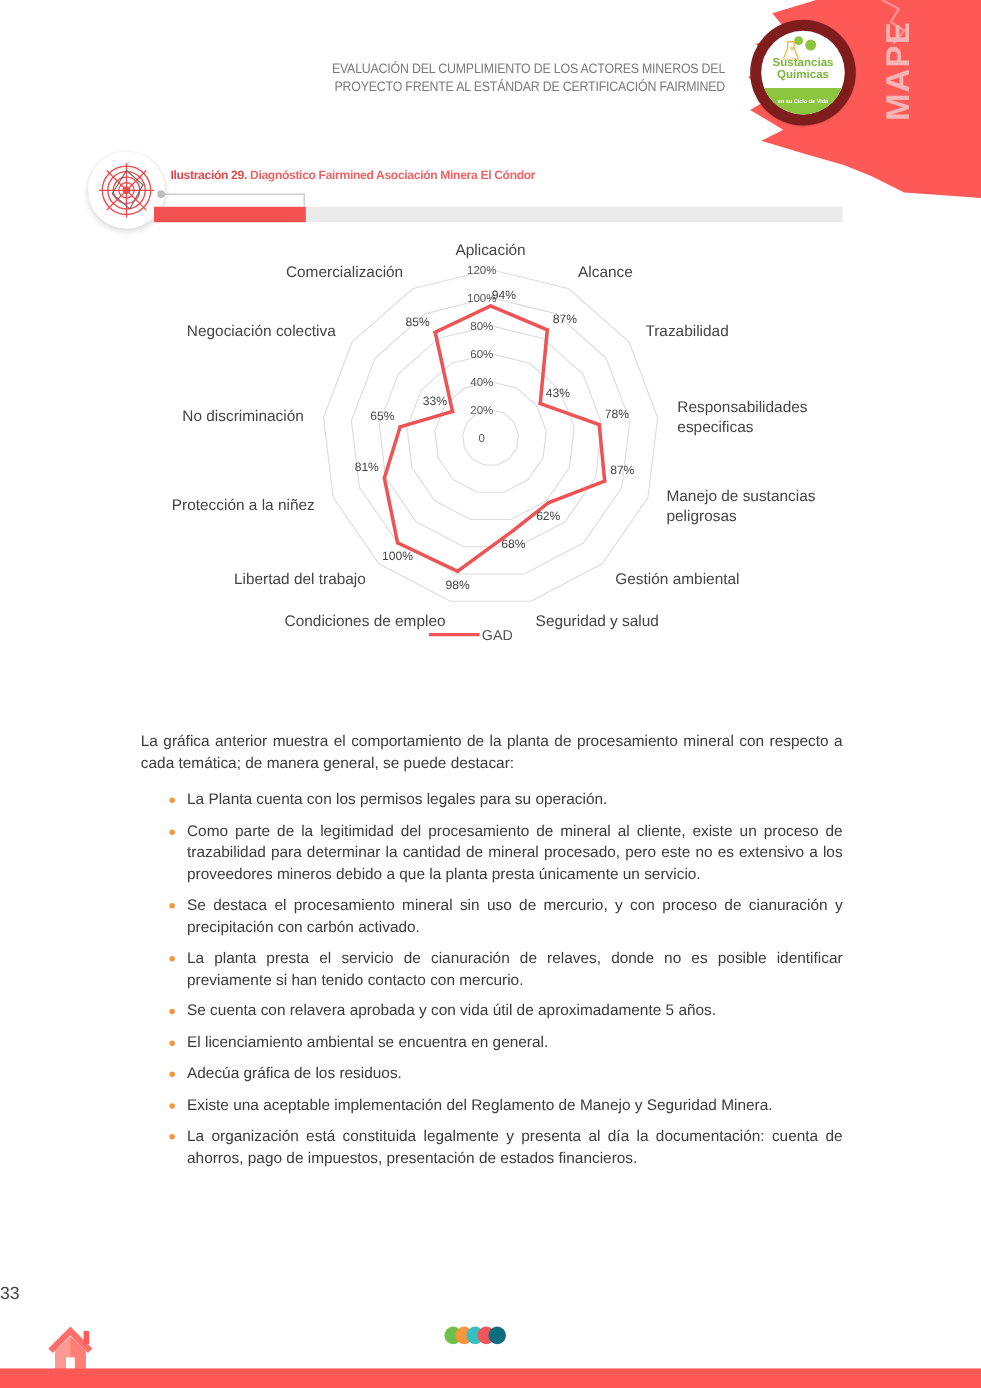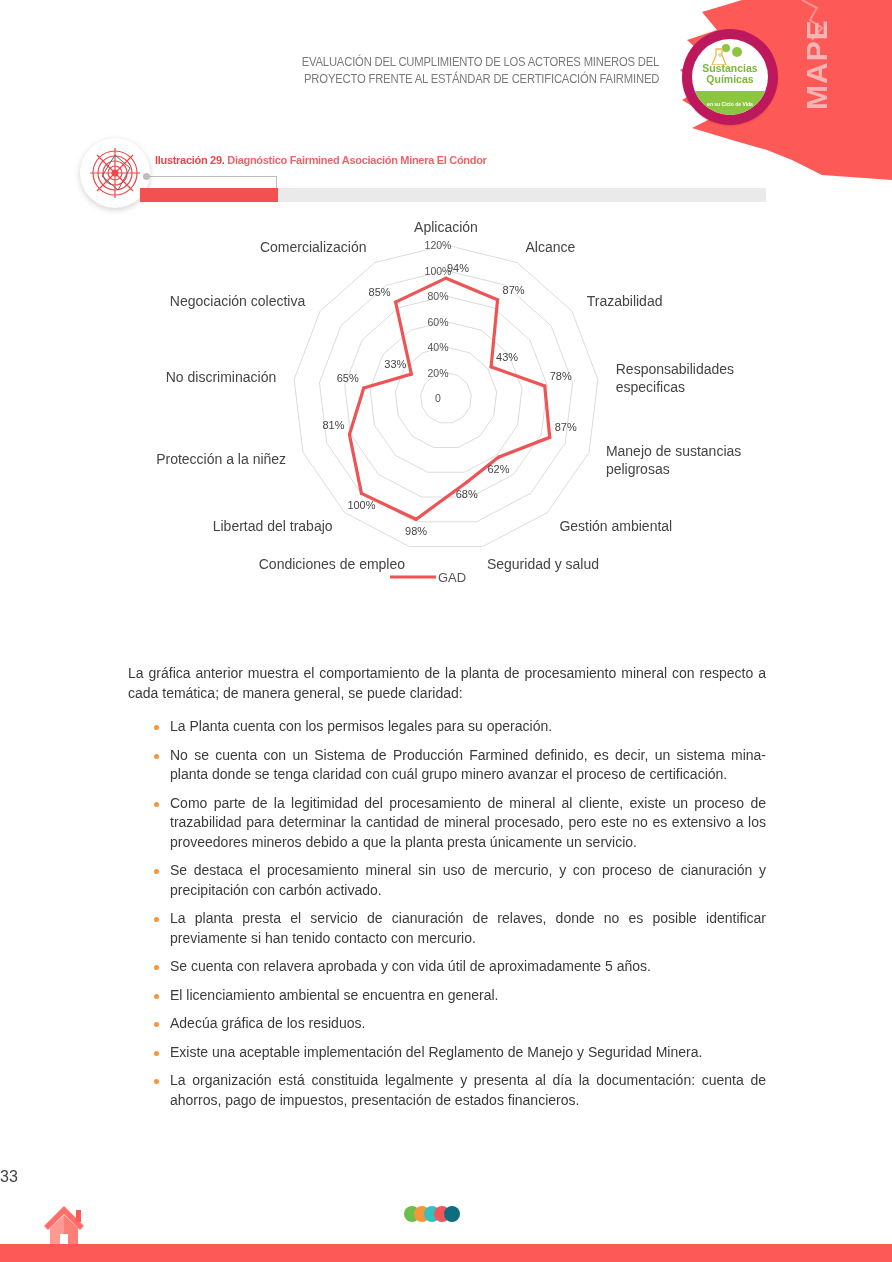--- a/index.html
+++ b/index.html
@@ -7,22 +7,22 @@
     width: 892px; height: 1262px; position: relative; overflow: hidden;
     background: #ffffff; font-family: "Liberation Sans", sans-serif; color: #3a3a3a;
   }
   .header-title {
     position: absolute; right: 233px; top: 54px; text-align: right;
     font-family: "Liberation Sans", sans-serif; font-size: 12.5px; line-height: 17px;
     color: #7a7a7a; letter-spacing: -0.2px; transform: scaleX(0.9); transform-origin: right center;
   }
   .splash { position: absolute; right: 0; top: 0; width: 220px; height: 180px; }
   .badge {
-    position: absolute; left: 682px; top: 29px; width: 96px; height: 96px; border-radius: 50%;
-    background: #be185d; box-shadow: 0 1px 2px rgba(0,0,0,.15);
+    position: absolute; left: 682px; top: 18px; width: 96px; height: 96px; border-radius: 50%;
+    background: #7f1d1d; box-shadow: 0 1px 2px rgba(0,0,0,.15);
   }
   .badge-inner {
     position: absolute; left: 10px; top: 10px; width: 76px; height: 76px; border-radius: 50%;
     background: #ffffff; overflow: hidden;
   }
   .badge-green { position: absolute; left: 0; right: 0; bottom: 0; height: 24px; background: #8cc63f; }
   .badge-t1 { position: absolute; left: 6px; top: 24px; width: 64px; text-align: center; font-size: 10.5px; color: #7cb63a; font-weight: bold; line-height: 11px; }
   .badge-t2 { position: absolute; left: 0; width: 76px; bottom: 8px; text-align: center; font-size: 5px; color: #fff; font-weight: bold; }
   .mape {
     position: absolute; left: 800px; top: 40px; width: 40px; height: 70px;
@@ -173,24 +173,23 @@
       <text x="395.3729538425244" y="158.09867578128663" font-size="11" fill="#444" text-anchor="middle">33%</text>
       <text x="379.6356262297566" y="86.03870321983337" font-size="11" fill="#444" text-anchor="middle">85%</text>
     </g>
   <g id="legend">
     <line x1="390" y1="367" x2="436" y2="367" stroke="#ee5355" stroke-width="3"></line>
     <text x="438" y="372" font-size="13" fill="#555">GAD</text>
   </g>
 </svg>
 
 <div class="content">
-  <p>La gráfica anterior muestra el comportamiento de la planta de procesamiento mineral con respecto a cada temática; de manera general, se puede claridad:</p>
+  <p>La gráfica anterior muestra el comportamiento de la planta de procesamiento mineral con respecto a cada temática; de manera general, se puede destacar:</p>
   <ul id="bullets">
       <li><span class="bullet"></span><span>La Planta cuenta con los permisos legales para su operación.</span></li>
-      <li><span class="bullet"></span><span>No se cuenta con un Sistema de Producción Farmined definido, es decir, un sistema mina-planta donde se tenga claridad con cuál grupo minero avanzar el proceso de certificación.</span></li>
       <li><span class="bullet"></span><span>Como parte de la legitimidad del procesamiento de mineral al cliente, existe un proceso de trazabilidad para determinar la cantidad de mineral procesado, pero este no es extensivo a los proveedores mineros debido a que la planta presta únicamente un servicio.</span></li>
       <li><span class="bullet"></span><span>Se destaca el procesamiento mineral sin uso de mercurio, y con proceso de cianuración y precipitación con carbón activado.</span></li>
       <li><span class="bullet"></span><span>La planta presta el servicio de cianuración de relaves, donde no es posible identificar previamente si han tenido contacto con mercurio.</span></li>
       <li><span class="bullet"></span><span>Se cuenta con relavera aprobada y con vida útil de aproximadamente 5 años.</span></li>
       <li><span class="bullet"></span><span>El licenciamiento ambiental se encuentra en general.</span></li>
       <li><span class="bullet"></span><span>Adecúa gráfica de los residuos.</span></li>
       <li><span class="bullet"></span><span>Existe una aceptable implementación del Reglamento de Manejo y Seguridad Minera.</span></li>
       <li><span class="bullet"></span><span>La organización está constituida legalmente y presenta al día la documentación: cuenta de ahorros, pago de impuestos, presentación de estados financieros.</span></li>
     </ul>
 </div>

